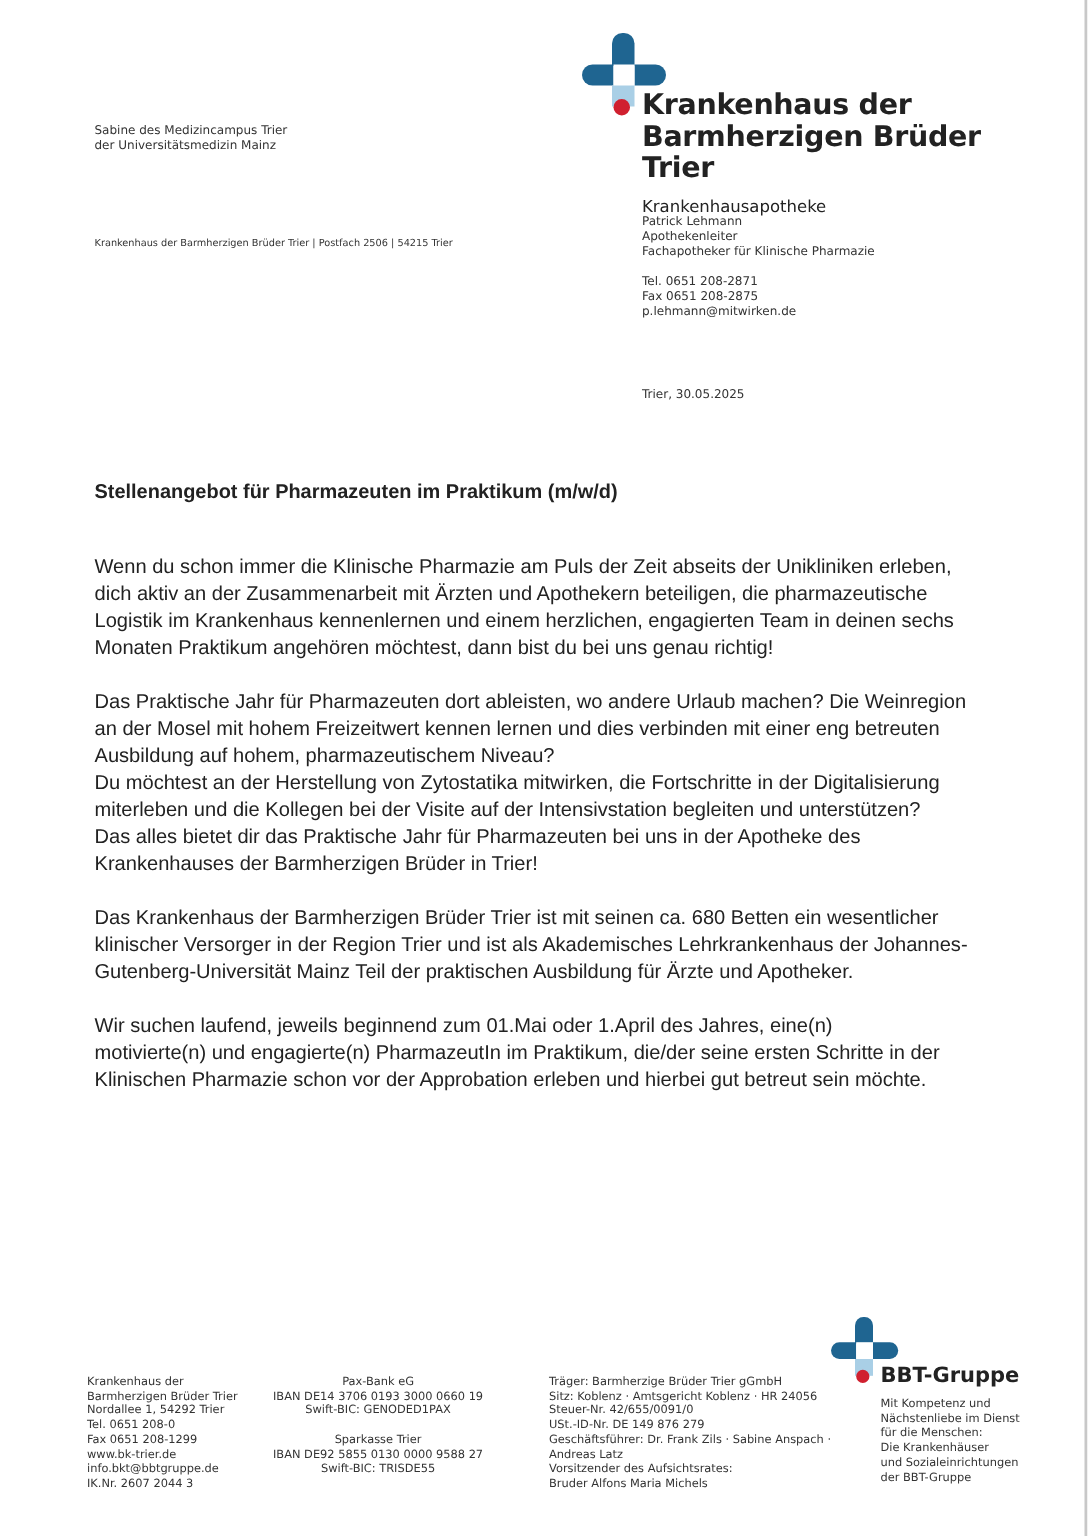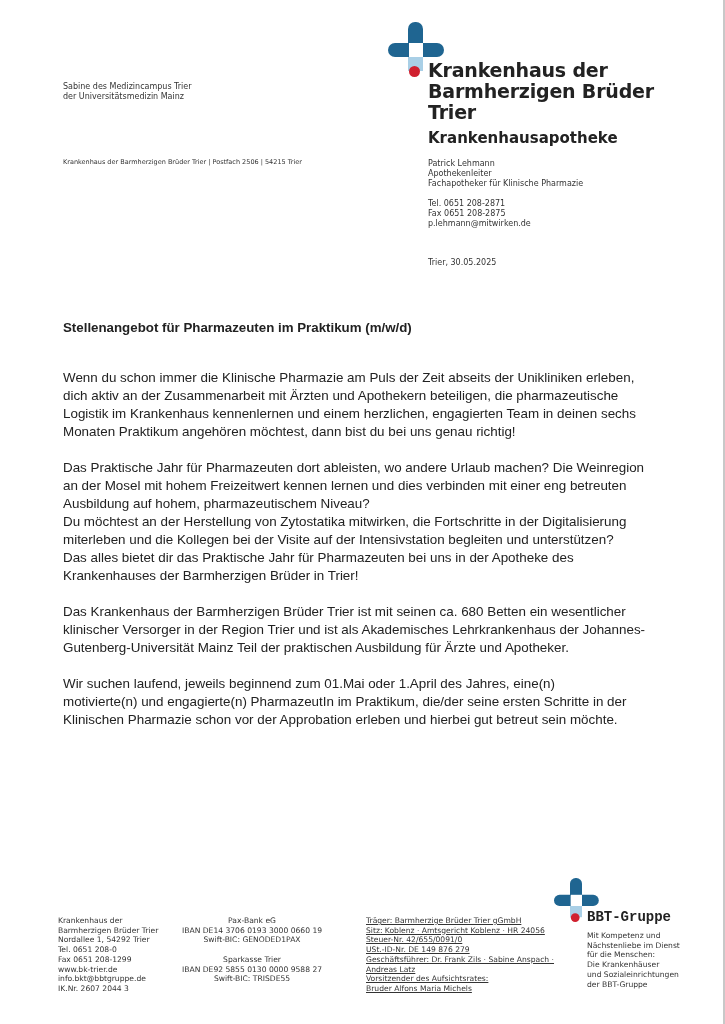--- a/index.html
+++ b/index.html
@@ -19,38 +19,38 @@
     .cross .center { position: absolute; left: 21px; top: 21px; width: 14px; height: 14px; background: #ffffff; }
     .cross .v-bot { position: absolute; left: 20px; top: 35px; width: 15px; height: 14px; background: #a9cfe6; }
     .cross .dot { position: absolute; left: 21px; top: 44px; width: 11px; height: 11px; background: #d0202f; border-radius: 50%; }
     .logo-text { position: absolute; left: 40px; top: 38px; font-size: 19px; line-height: 21px; color: #222; font-weight: bold; letter-spacing: -0.2px; }
 
     .small { font-size: 8px; line-height: 10px; color: #333; }
     .clinic { position: absolute; left: 63px; top: 82px; }
     .return-addr { position: absolute; left: 63px; top: 158px; font-size: 6.5px; color: #333; }
 
     .contact { position: absolute; left: 428px; top: 133px; font-size: 8px; line-height: 10px; color: #333; }
-    .contact .dept { font-weight: bold; font-size: 15px; margin-bottom: 16px; color: #222; }
+    .contact .dept { font-weight: normal; font-size: 11px; margin-bottom: 0; color: #222; }
     .contact .gap { height: 10px; }
     .date { position: absolute; left: 428px; top: 258px; font-size: 8px; color: #333; }
 
     .subject { position: absolute; left: 63px; top: 320px; font-family: "Liberation Sans", sans-serif; font-weight: bold; font-size: 13.3px; color: #222; }
 
     .body { position: absolute; left: 63px; top: 369px; width: 630px; font-family: "Liberation Sans", sans-serif; font-size: 13.4px; line-height: 18px; color: #222; }
     .body p { margin: 0 0 18px 0; white-space: pre-line; }
 
     .footer { position: absolute; top: 916px; font-size: 7.6px; line-height: 9.7px; color: #333; white-space: pre-line; }
     .f1 { left: 58px; }
     .f2 { left: 182px; text-align: center; }
-    .f3 { left: 366px; text-decoration: underline; }
+    .f3 { left: 366px; }
     .f4 { left: 587px; top: 931px; }
 
     .bbt-logo { position: absolute; left: 554px; top: 878px; width: 170px; height: 50px; }
     .bbt-cross { position: absolute; left: 0; top: 0; width: 46px; height: 46px; transform: scale(0.8); transform-origin: 0 0; }
-    .bbt-text { position: absolute; left: 33px; top: 31px; font-size: 14px; font-weight: bold; color: #222; font-family: Liberation Mono, monospace; }
+    .bbt-text { position: absolute; left: 33px; top: 31px; font-size: 14px; font-weight: bold; color: #222; }
   </style>
 </head>
 <body>
 
 <div class="page-edge"></div>
 
 <div class="logo">
   <div class="cross">
     <div class="v-top"></div>
       <div class="h-left"></div>

